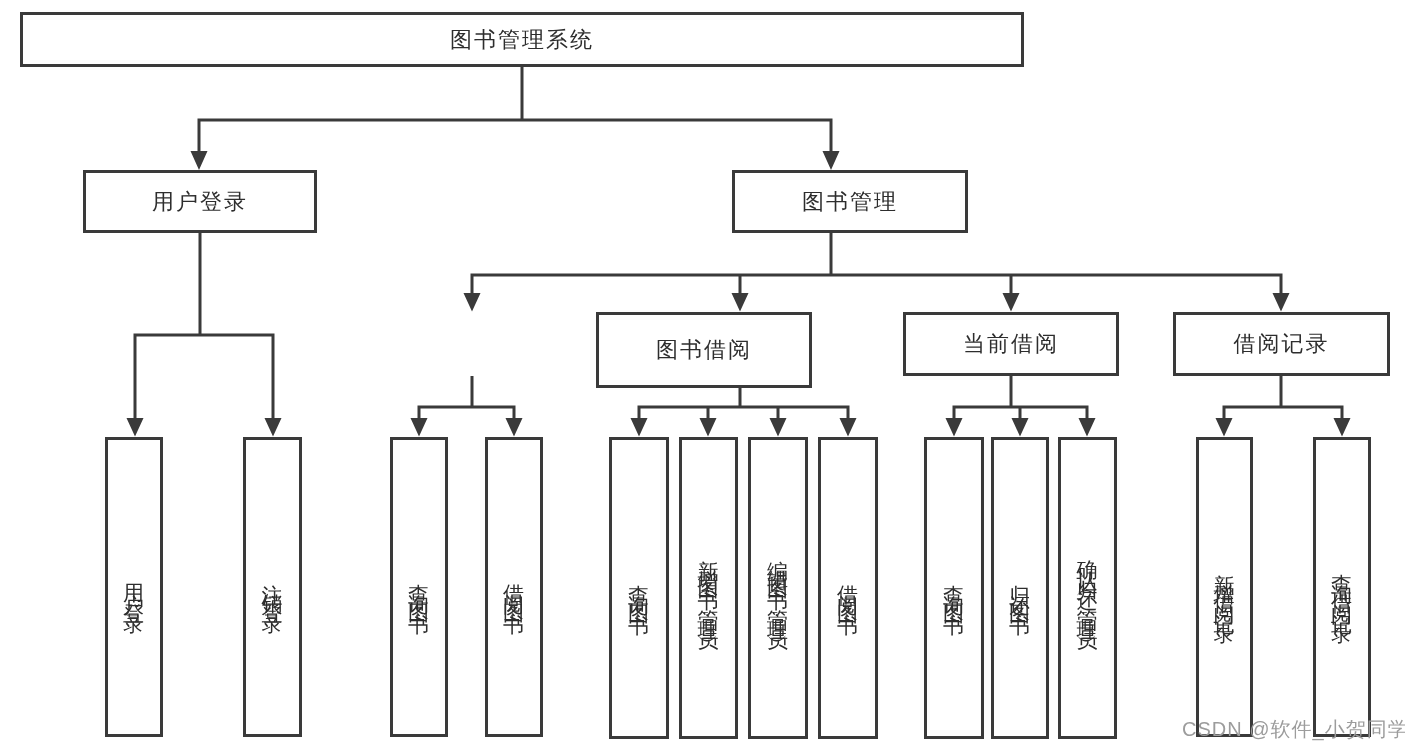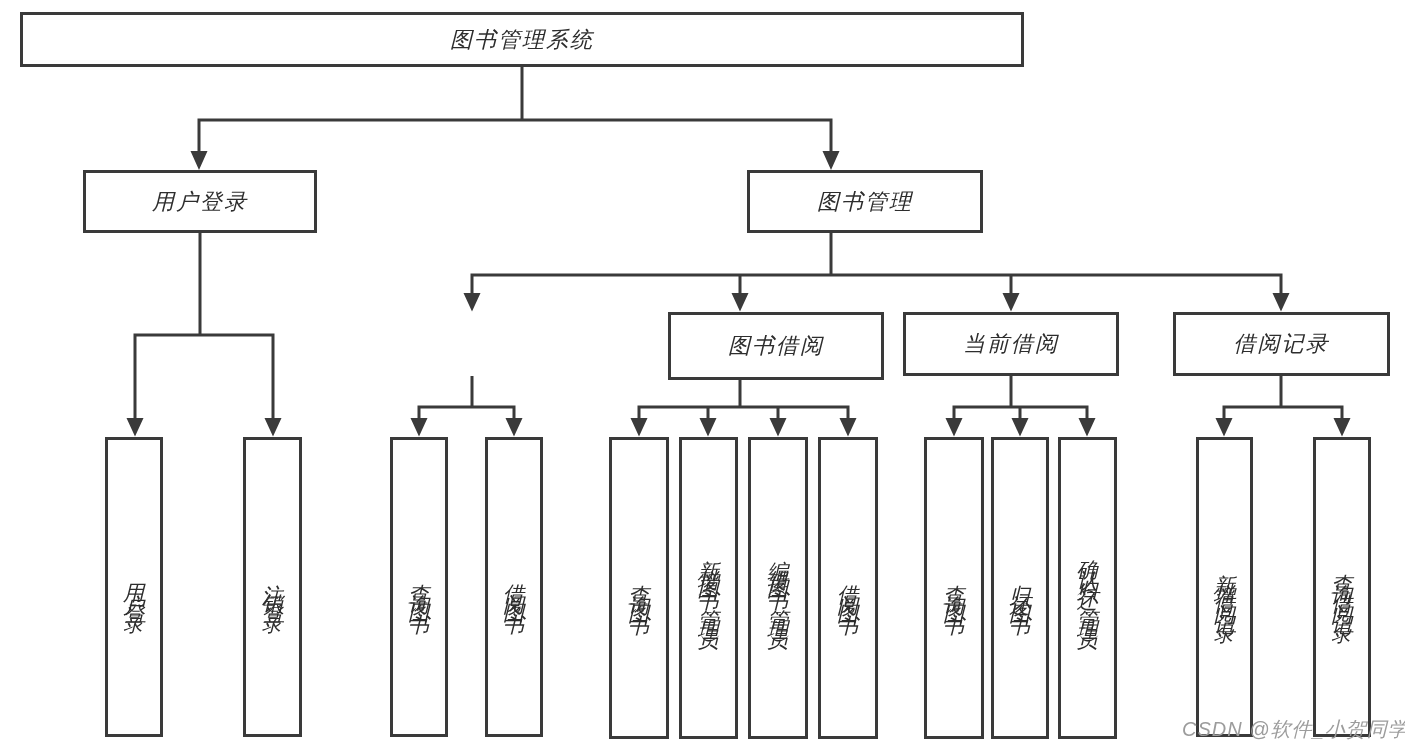--- a/index.html
+++ b/index.html
@@ -7,21 +7,20 @@
     --text:#2d2d2d;
     --wm:#9c9c9c;
   }
   html,body{margin:0;padding:0;background:#fff;}
   .stage{
     position:relative;
     width:1405px;height:747px;
     background:#ffffff;
     overflow:hidden;
     font-family:"Liberation Sans","DejaVu Sans",sans-serif;
-    font-style:italic;
   }
   .connectors{
     position:absolute;left:0;top:0;z-index:1;
   }
   .node{
     position:absolute;
     box-sizing:border-box;
     border:3px solid var(--line);
     background:#ffffff;
     color:var(--text);
@@ -110,23 +109,23 @@
       M945.5 418 L962.5 418 L954 436.5 Z
       M1011.5 418 L1028.5 418 L1020 436.5 Z
       M1078.5 418 L1095.5 418 L1087 436.5 Z
       M1215.5 418 L1232.5 418 L1224 436.5 Z
       M1333.5 418 L1350.5 418 L1342 436.5 Z"></path>
   </svg>
 
   <div class="node" style="left:20px;top:12px;width:1004px;height:55px;">图书管理系统</div>
 
   <div class="node" style="left:83px;top:170px;width:234px;height:63px;">用户登录</div>
-  <div class="node" style="left:747px;top:170px;width:236px;height:63px;">图书管理</div>
+  <div class="node" style="left:732px;top:170px;width:236px;height:63px;">图书管理</div>
 
-  <div class="node" style="left:668px;top:312px;width:216px;height:68px;">图书借阅</div>
+  <div class="node" style="left:596px;top:312px;width:216px;height:76px;">图书借阅</div>
   <div class="node" style="left:1173px;top:312px;width:217px;height:64px;">借阅记录</div>
   <div class="node" style="left:903px;top:312px;width:216px;height:64px;">当前借阅</div>
 
   <div class="node leaf" style="left:105px;top:437px;width:58px;height:300px;">用户登录</div>
   <div class="node leaf" style="left:243px;top:437px;width:59px;height:300px;">注销登录</div>
 
   <div class="node leaf" style="left:390px;top:437px;width:58px;height:300px;">查询图书</div>
   <div class="node leaf" style="left:485px;top:437px;width:58px;height:300px;">借阅图书</div>
 
   <div class="node leaf" style="left:609px;top:437px;width:60px;height:302px;">查询图书</div>

